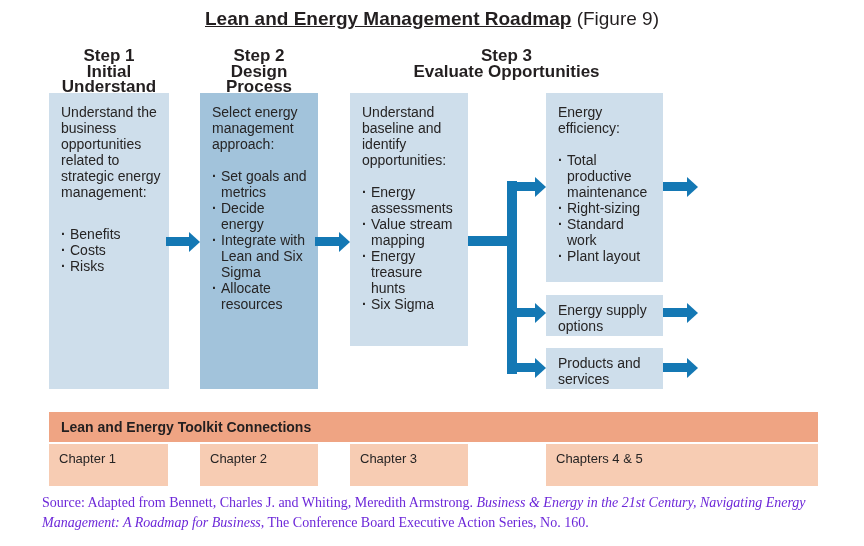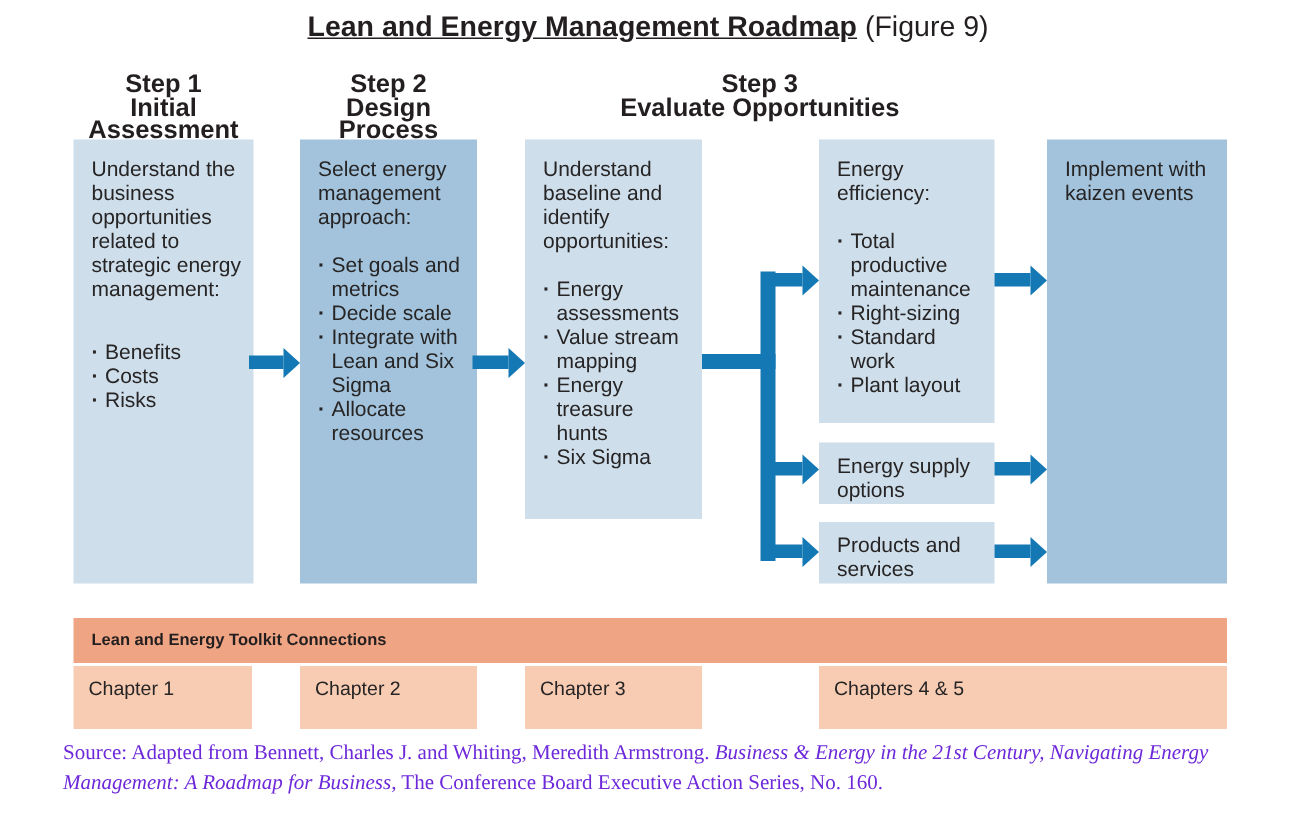--- a/index.html
+++ b/index.html
@@ -32,21 +32,21 @@
   .harrow::after {
     content:""; position:absolute; right:-11px; top:50%; margin-top:-10px;
     width:0; height:0;
     border-left:11px solid var(--arrowBlue,#1478b4);
     border-top:10px solid transparent; border-bottom:10px solid transparent;
   }
   .hline, .vline { position:absolute; background:var(--arrowBlue,#1478b4); }
   .toolkit-header {
     position:absolute; left:49px; top:412px; width:769px; height:30px;
     background:var(--salmonDark,#efa483); box-sizing:border-box;
-    font-weight:bold; font-size:11px; line-height:30px; padding-left:12px;
+    font-weight:bold; font-size:14px; line-height:30px; padding-left:12px;
     color:#231f20;
   }
   .chapter {
     position:absolute; top:444px; height:42px;
     background:var(--salmonLight,#f7ccb3); box-sizing:border-box;
     font-size:13px; line-height:30px; padding-left:10px; color:var(--textDark,#262424);
   }
   .source {
     position:absolute; left:42px; top:493px; width:795px;
     font-family:"Liberation Serif", serif; font-size:14px; line-height:20px;
@@ -58,21 +58,21 @@
 <body>
 
 <div class="canvas">
 
   <div class="title">
     <span class="title-main">Lean and Energy Management Roadmap</span><span class="title-suffix"> (Figure 9)</span>
   </div>
 
   <div class="step-header" style="left:49px;width:120px;">
     <div>Step 1</div>
-    <div>Initial Assessment</div>
+    <div>Initial Understand</div>
   </div>
   <div class="step-header" style="left:200px;width:118px;">
     <div>Step 2</div>
     <div>Design Process</div>
   </div>
   <div class="step-header" style="left:350px;width:313px;">
     <div>Step 3</div>
     <div>Evaluate Opportunities</div>
   </div>
 
@@ -82,21 +82,21 @@
       <li>Benefits</li>
       <li>Costs</li>
       <li>Risks</li>
     </ul>
   </div>
 
   <div class="box med" style="left:200px;top:93px;width:118px;height:296px;">
     <p>Select energy management approach:</p>
     <ul>
       <li>Set goals and metrics</li>
-      <li>Decide scale</li>
+      <li>Decide energy</li>
       <li>Integrate with Lean and Six Sigma</li>
       <li>Allocate resources</li>
     </ul>
   </div>
 
   <div class="box light" style="left:350px;top:93px;width:118px;height:253px;">
     <p>Understand baseline and identify opportunities:</p>
     <ul>
       <li>Energy assessments</li>
       <li>Value stream mapping</li>
@@ -116,23 +116,20 @@
   </div>
 
   <div class="box light" style="left:546px;top:295px;width:117px;height:41px;padding-top:7px;">
     <p>Energy supply options</p>
   </div>
 
   <div class="box light" style="left:546px;top:348px;width:117px;height:41px;padding-top:7px;">
     <p>Products and services</p>
   </div>
 
-  <div class="box med" style="left:698px;top:93px;width:120px;height:296px;">
-    <p>Implement with kaizen events</p>
-  </div>
 
   <div class="harrow" style="left:166px;top:237px;width:23px;"></div>
   <div class="harrow" style="left:315px;top:237px;width:24px;"></div>
   <div class="hline" style="left:468px;top:236px;width:49px;height:10px;"></div>
   <div class="vline" style="left:507px;top:181px;width:10px;height:193px;"></div>
   <div class="harrow" style="left:513px;top:182px;width:22px;"></div>
   <div class="harrow" style="left:513px;top:308px;width:22px;"></div>
   <div class="harrow" style="left:513px;top:363px;width:22px;"></div>
   <div class="harrow" style="left:663px;top:182px;width:24px;"></div>
   <div class="harrow" style="left:663px;top:308px;width:24px;"></div>

